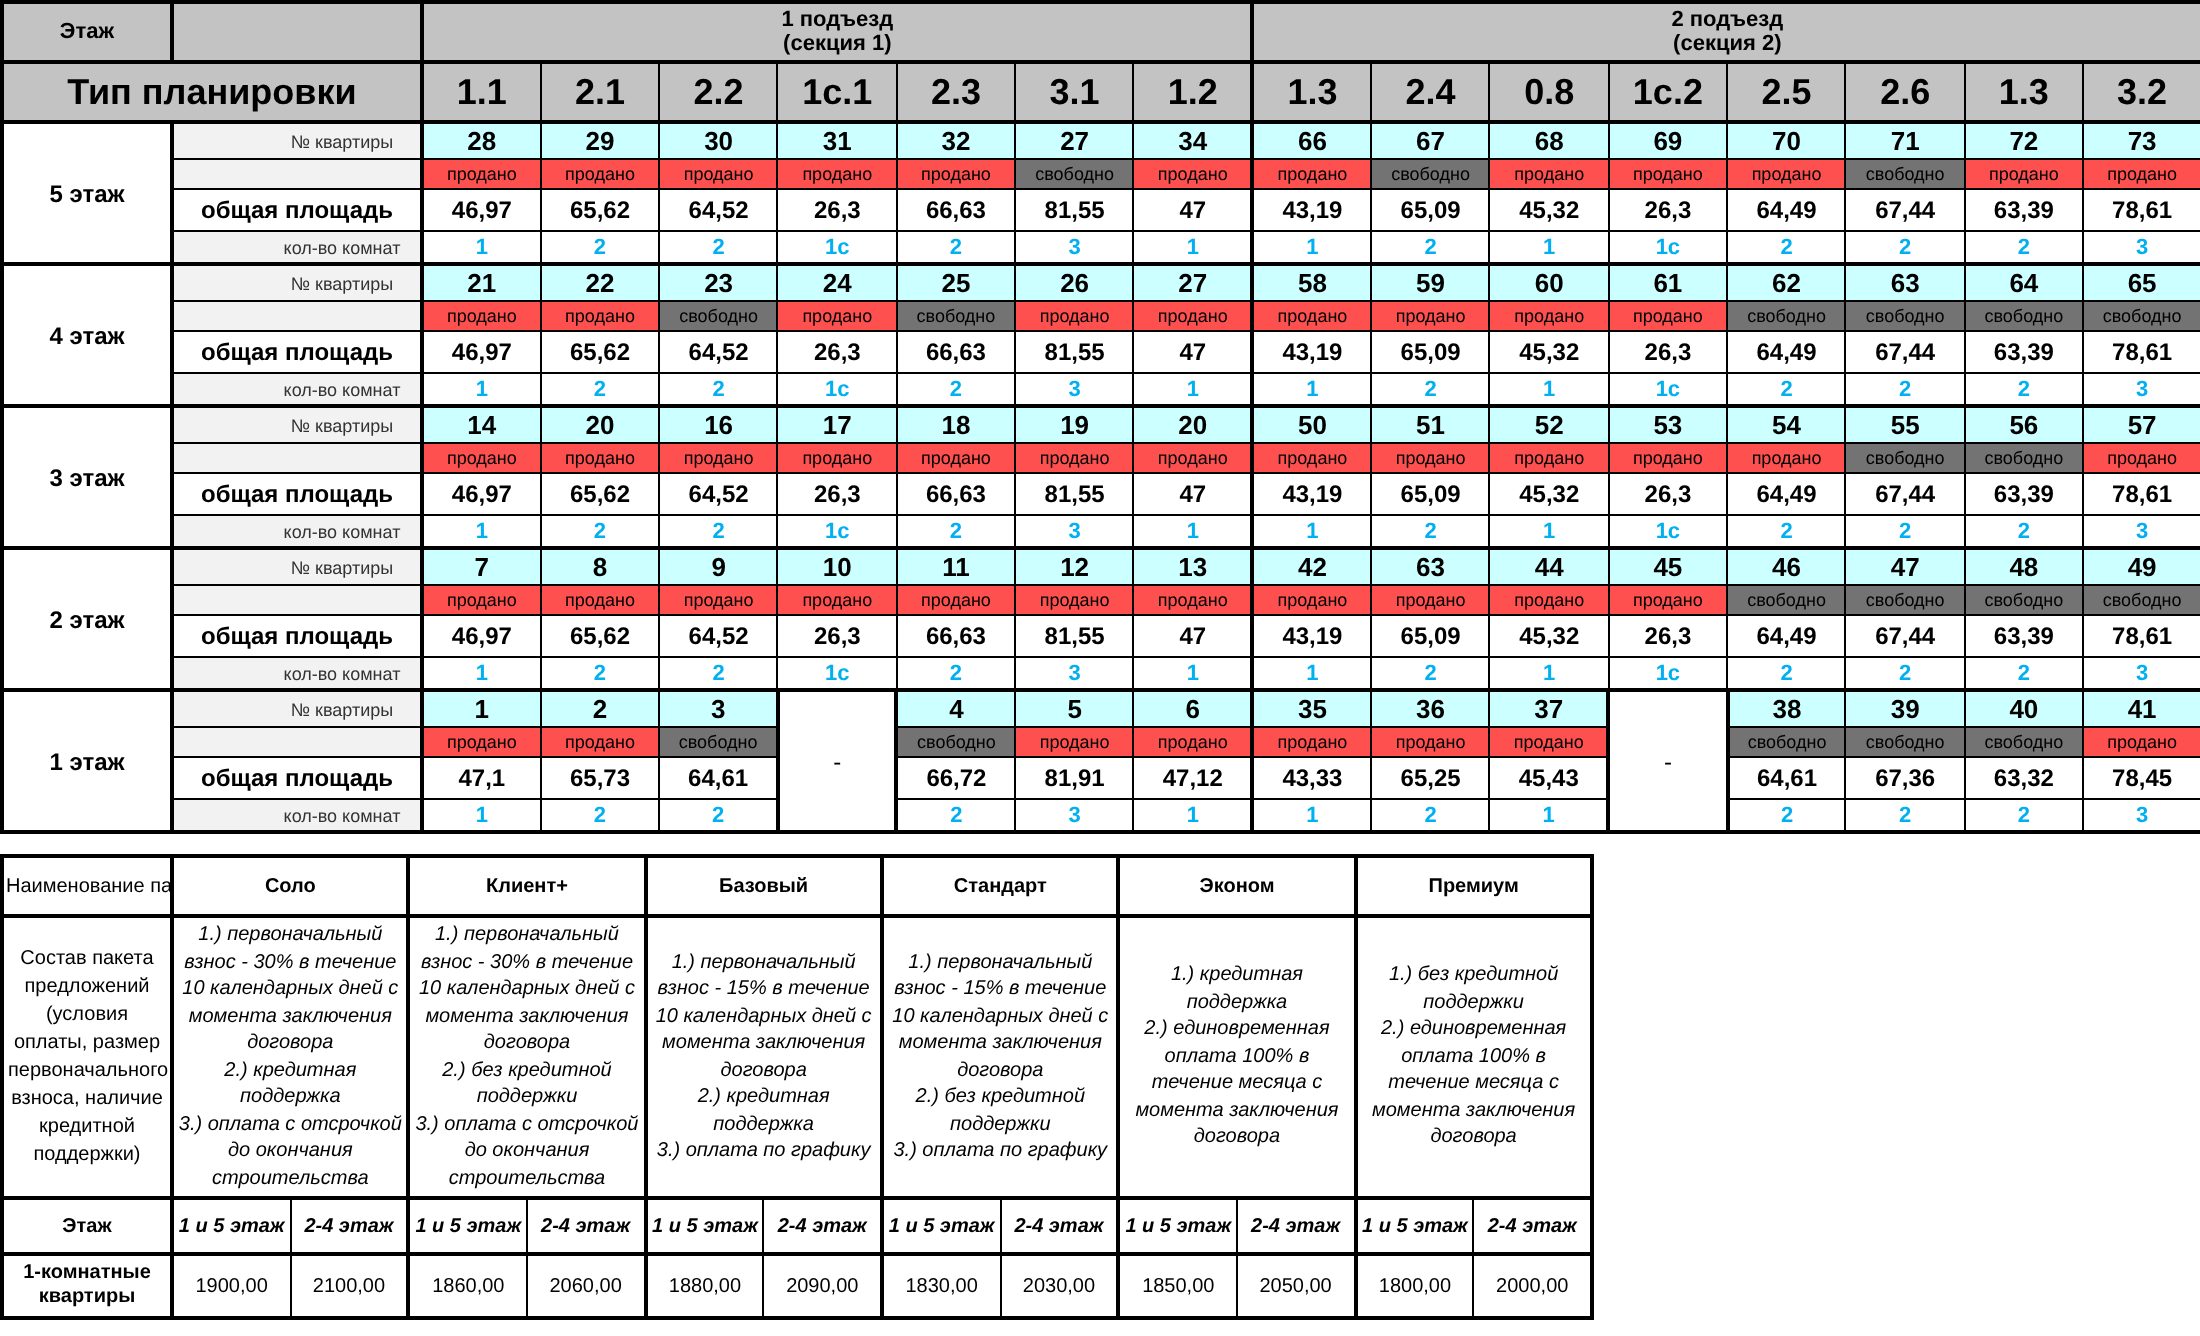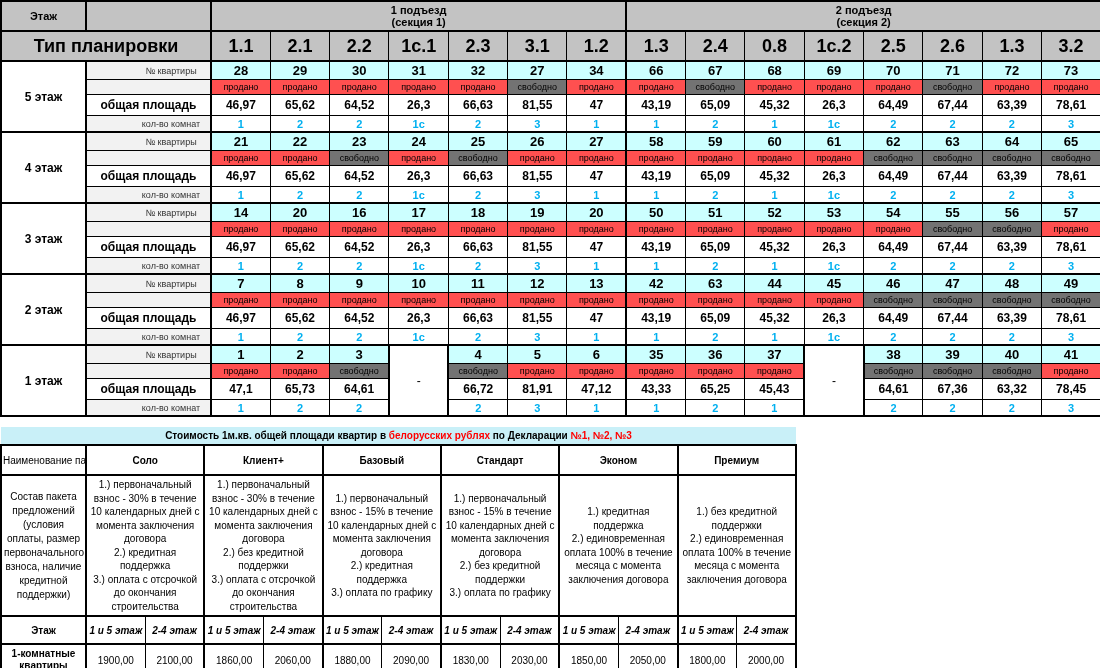--- a/index.html
+++ b/index.html
@@ -29,21 +29,21 @@
   tr.r-area td{height:20px;}
   tr.r-rooms td{height:15px;}
   
   #lower{width:795px;margin-top:10px;}
   #lower td{font-size:10px;}
   .titleband{background:#c9f0f8;border:0!important;font-weight:bold;font-size:11px;height:17px;}
   .titleband .red{color:#ff0000;}
   .pkglabel{font-size:8px;white-space:nowrap;}
   .pkgname{font-weight:bold;font-size:14px;height:28px;}
   .desccell{font-size:9.3px;line-height:1.35;vertical-align:middle;padding:2px 2px;}
-  .desccell div{}
+  .desccell div{font-style:italic;}
   .complabel{font-size:9px;line-height:1.4;padding:2px;}
   .floorhdr{font-weight:bold;font-size:10px;height:26px;}
   .floorsub{font-style:italic;font-weight:bold;font-size:10.5px;}
   .pricelabel{font-weight:bold;font-size:10.5px;line-height:1.25;}
   .pricecell{font-size:12px;height:30px;}
 </style>
 </head>
 <body>
 
 <table id="upper">
@@ -470,23 +470,20 @@
       <col style="width: 59.17px;">
       <col style="width: 59.17px;">
       <col style="width: 59.17px;">
       <col style="width: 59.17px;">
       <col style="width: 59.17px;">
       <col style="width: 59.17px;">
       <col style="width: 59.17px;">
     </colgroup>
   <tbody id="lower-body">
       <tr>
-        <td class="titleband" colspan="13"><span>Стоимость 1м.кв. общей площади квартир в </span><span class="red">белорусских рублях</span><span> по Декларации </span><span class="red">№1, №2, №3</span></td>
-      </tr>
-      <tr>
         <td class="pkglabel bt2 bl2 br2 bb2">Наименование пакета</td>
         <td class="pkgname bt2 br2 bb2" colspan="2">Соло</td>
         <td class="pkgname bt2 br2 bb2" colspan="2">Клиент+</td>
         <td class="pkgname bt2 br2 bb2" colspan="2">Базовый</td>
         <td class="pkgname bt2 br2 bb2" colspan="2">Стандарт</td>
         <td class="pkgname bt2 br2 bb2" colspan="2">Эконом</td>
         <td class="pkgname bt2 br2 bb2" colspan="2">Премиум</td>
       </tr>
       <tr>
         <td class="complabel bl2 br2 bb2">Состав пакета предложений (условия оплаты, размер первоначального взноса, наличие кредитной поддержки)</td>

